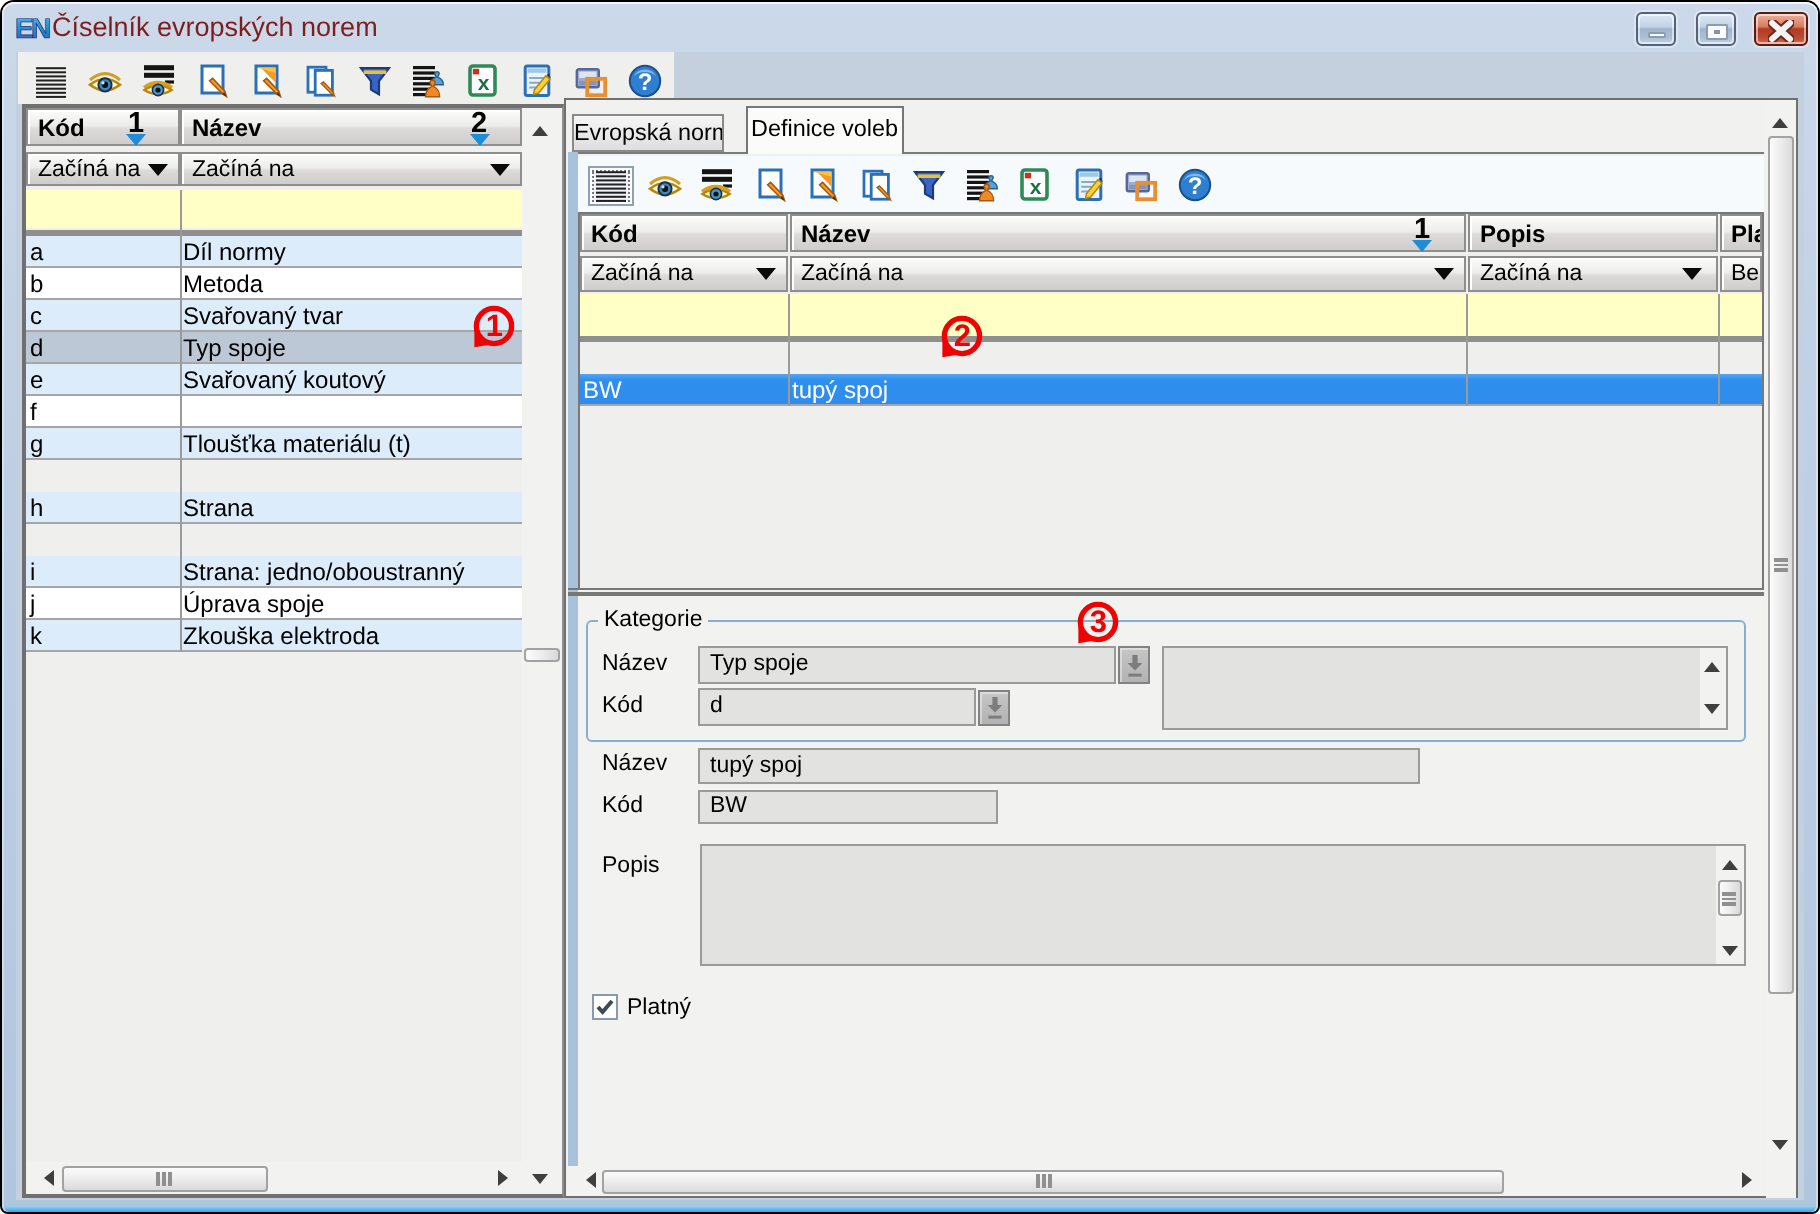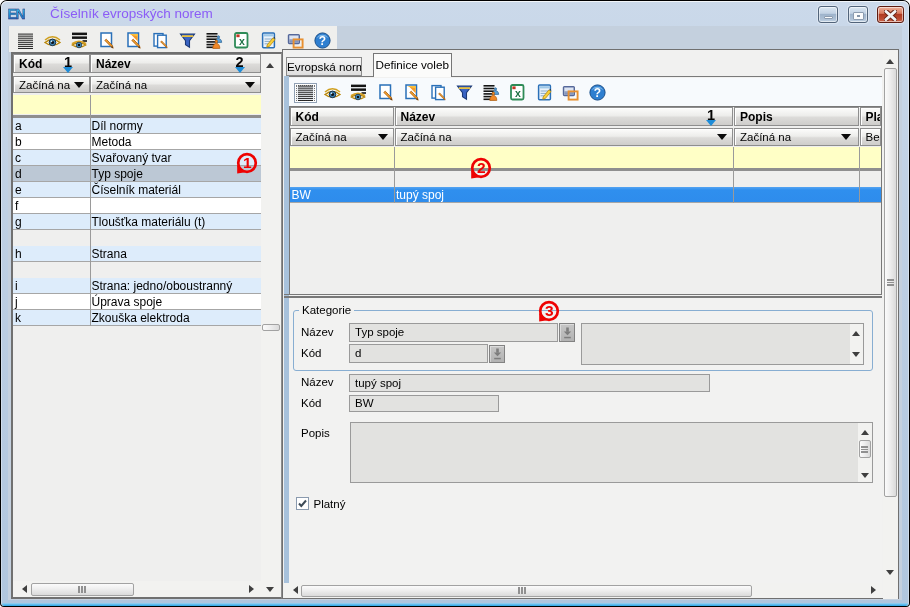--- a/index.html
+++ b/index.html
@@ -1,21 +1,21 @@
 <!DOCTYPE html>
 <html><head><meta charset="utf-8">
 <style>
 html,body{margin:0;padding:0;}
 body{width:910px;height:607px;overflow:hidden;font-family:"Liberation Sans",sans-serif;}
 .abs{position:absolute;}
 #page{position:relative;width:910px;height:607px;background:#fff;overflow:hidden;}
 #winb{position:absolute;inset:0;background:#000;border-radius:7px 7px 4px 4px;}
 #glass{position:absolute;inset:1px;border-radius:6px 6px 3px 3px;background:linear-gradient(180deg,#cbd9ea 0%,#bfd0e4 35%,#b0c6de 100%);box-shadow:inset 0 1px 0 rgba(255,255,255,.75), inset 1px 0 0 rgba(255,255,255,.35), inset -1px 0 0 rgba(255,255,255,.35);}
 #btmglow{position:absolute;left:2px;right:2px;bottom:1px;height:3.5px;background:linear-gradient(180deg,#9fd2f0,#28a6e8);border-radius:0 0 3px 3px;}
-#title{position:absolute;left:26px;top:6px;font-size:13.5px;color:#8b5cf6;margin-left:24px;}
+#title{position:absolute;left:26px;top:6px;font-size:13.5px;color:#7f1d1d;}
 .wbtn{position:absolute;top:6px;height:16.5px;border:1px solid #52647a;border-radius:3px;box-sizing:border-box;box-shadow:inset 0 0 0 1px rgba(255,255,255,.55), 0 0 0 1px rgba(255,255,255,.35);}
 .hcell{position:absolute;box-sizing:border-box;border:1px solid #8e8e8e;background:linear-gradient(180deg,#fcfcfb 0%,#ededeb 45%,#dcdbd9 55%,#cecdcb 100%);box-shadow:inset 1px 1px 0 #fff;overflow:hidden;}
 .htext{position:absolute;left:5px;top:2px;font-size:12px;font-weight:bold;color:#000;white-space:nowrap;overflow:hidden;}
 .ftext{position:absolute;left:5px;top:2.5px;font-size:11.5px;color:#000;white-space:nowrap;}
 .combarr{position:absolute;width:0;height:0;border:5px solid transparent;border-top:6px solid #0a0a0a;}
 .trow{position:absolute;box-sizing:border-box;border-bottom:1px solid #a6a6a6;font-size:12px;color:#000;}
 .cell{position:absolute;top:1px;white-space:nowrap;}
 .sortd{position:absolute;font-size:14.5px;font-weight:bold;color:#050505;}
 .sarr{position:absolute;width:0;height:0;border:5px solid transparent;border-top:6.5px solid #1e8cd8;}
 .sbtrack{position:absolute;background:#f2f2f0;}
@@ -178,21 +178,21 @@
 <div class="trow" style="left:13px;top:149.5px;width:247.5px;height:16px;background:#ddecfb">
       <div class="cell" style="left:2px">c</div>
       <div class="cell" style="left:78.5px">Svařovaný tvar</div>
     </div>
 <div class="trow" style="left:13px;top:165.5px;width:247.5px;height:16px;background:#bcc8d5">
       <div class="cell" style="left:2px">d</div>
       <div class="cell" style="left:78.5px">Typ spoje</div>
     </div>
 <div class="trow" style="left:13px;top:181.5px;width:247.5px;height:16px;background:#ddecfb">
       <div class="cell" style="left:2px">e</div>
-      <div class="cell" style="left:78.5px">Číselník materiál</div>
+      <div class="cell" style="left:78.5px">Svařovaný koutový</div>
     </div>
 <div class="trow" style="left:13px;top:197.5px;width:247.5px;height:16px;background:#ffffff">
       <div class="cell" style="left:2px">f</div>
     </div>
 <div class="trow" style="left:13px;top:213.5px;width:247.5px;height:16px;background:#ddecfb">
       <div class="cell" style="left:2px">g</div>
       <div class="cell" style="left:78.5px">Tloušťka materiálu (t)</div>
     </div>
 <div class="trow" style="left:13px;top:245.5px;width:247.5px;height:16px;background:#ddecfb">
       <div class="cell" style="left:2px">h</div>

